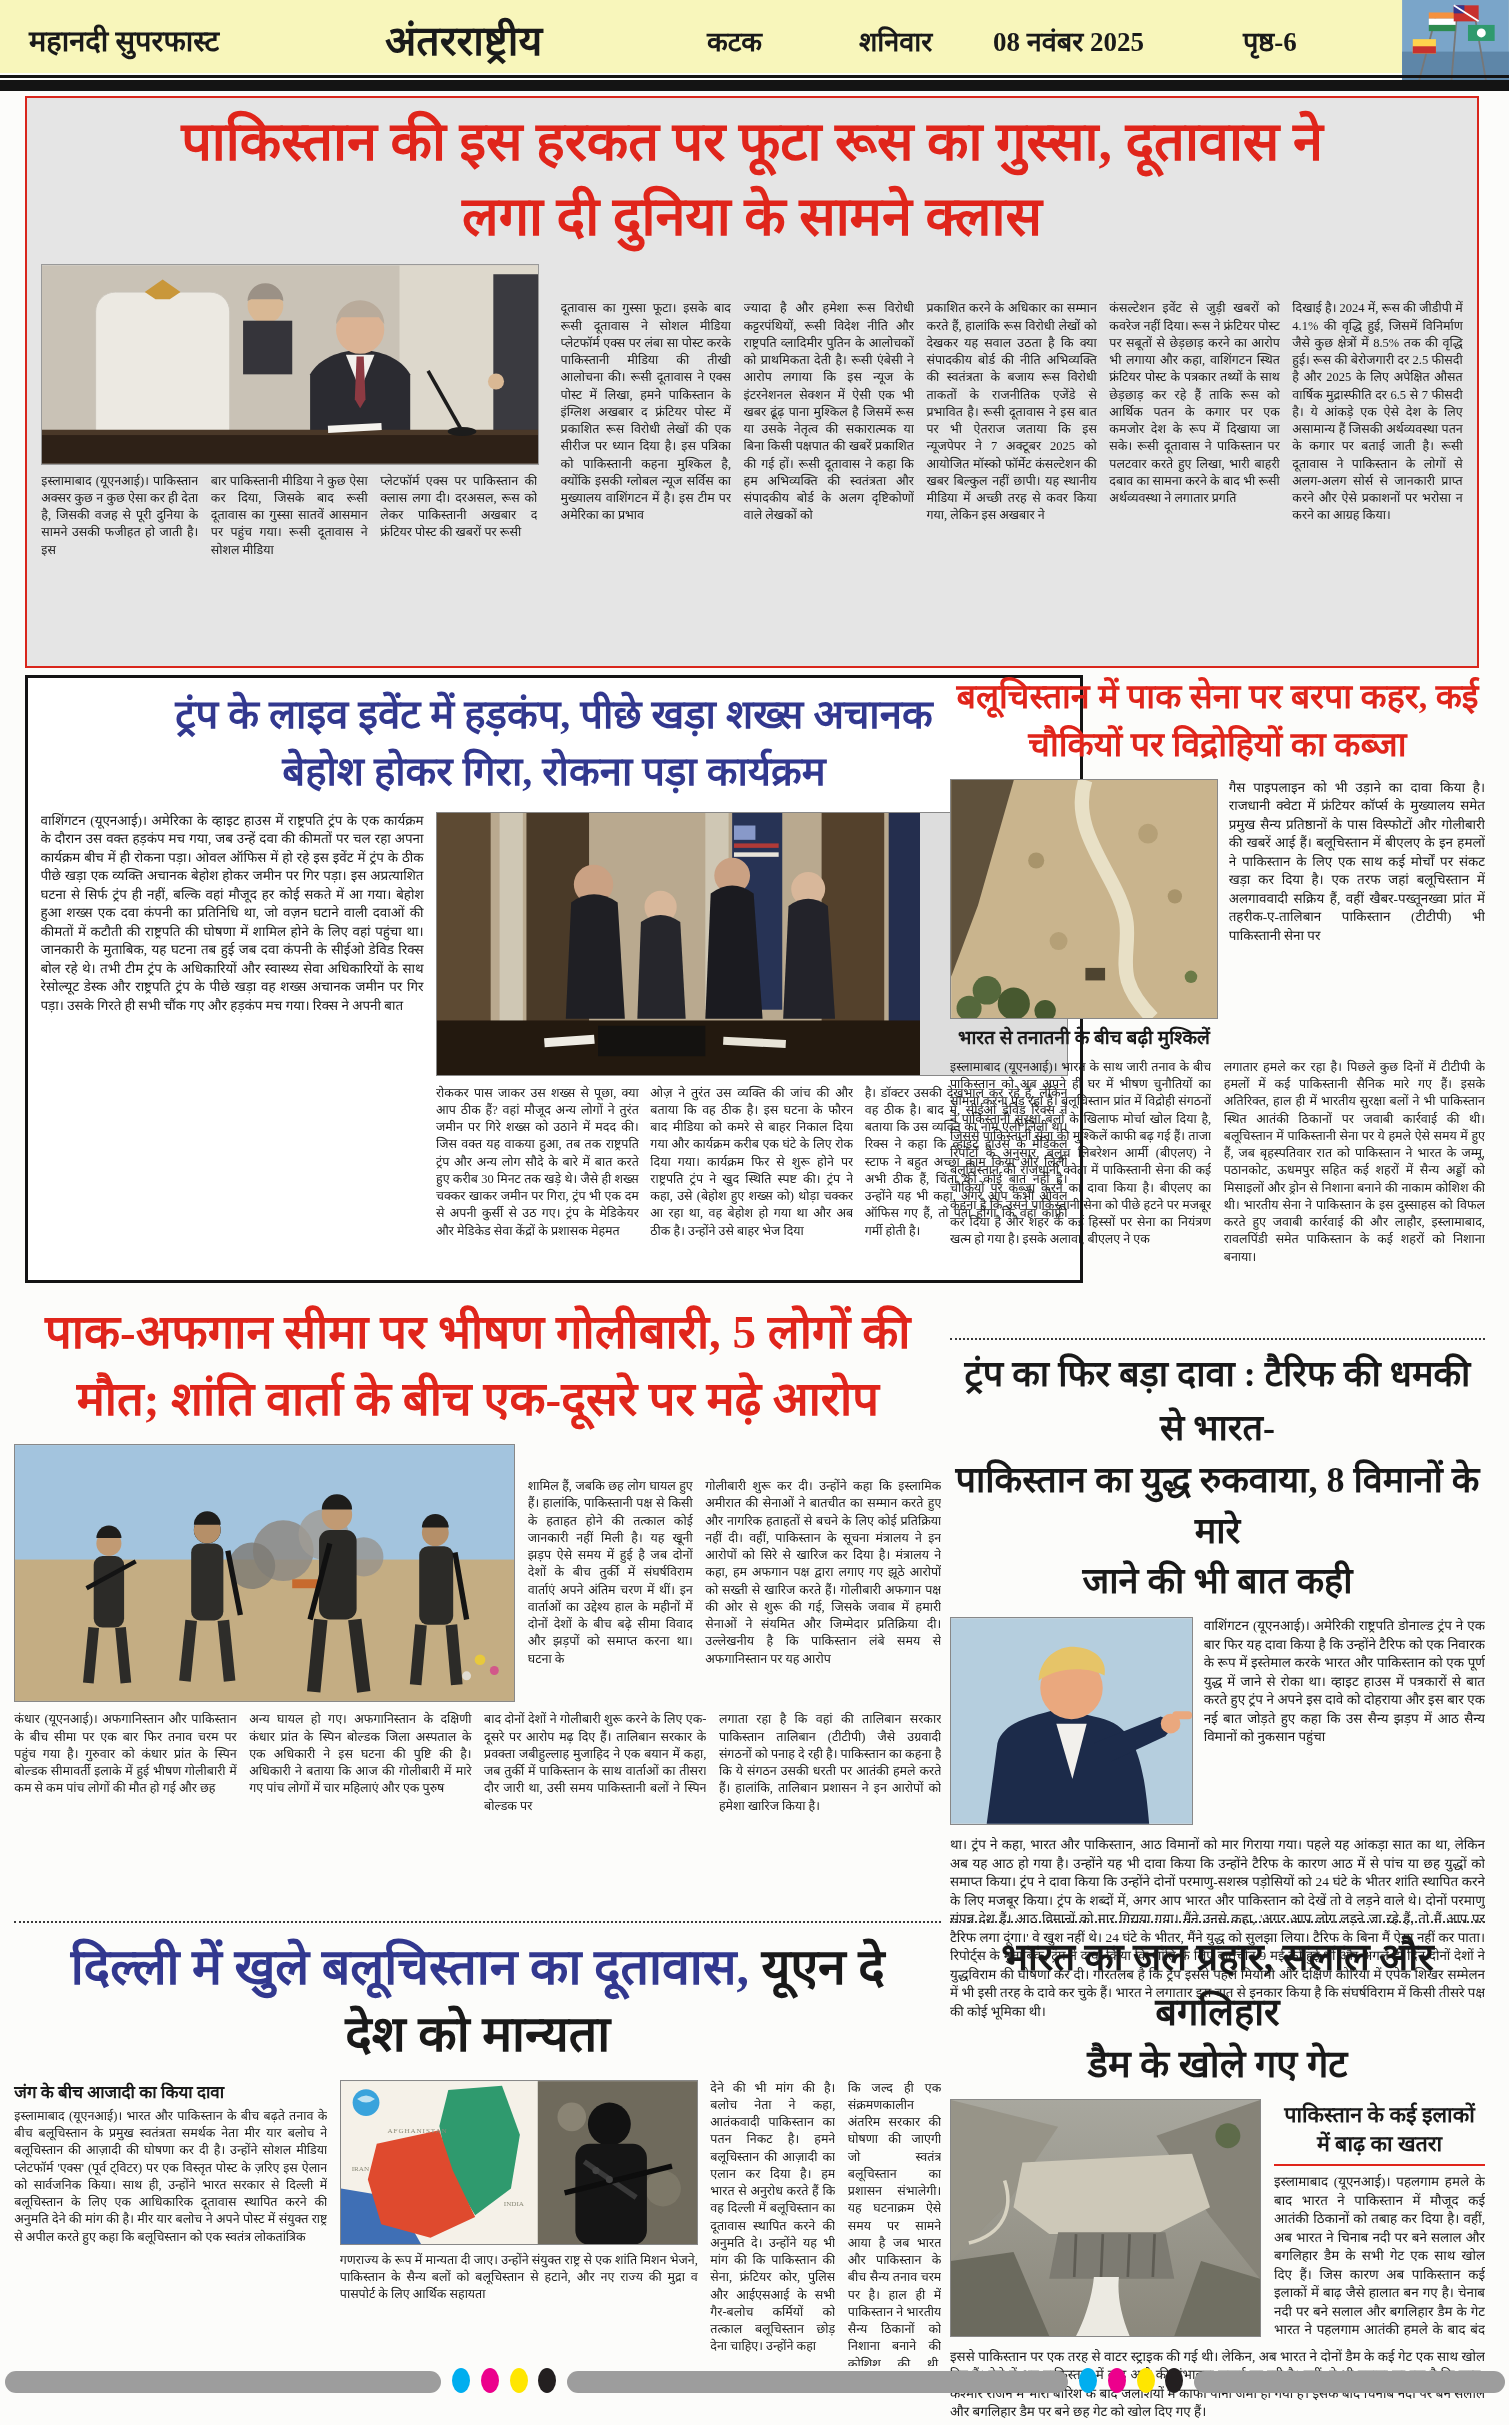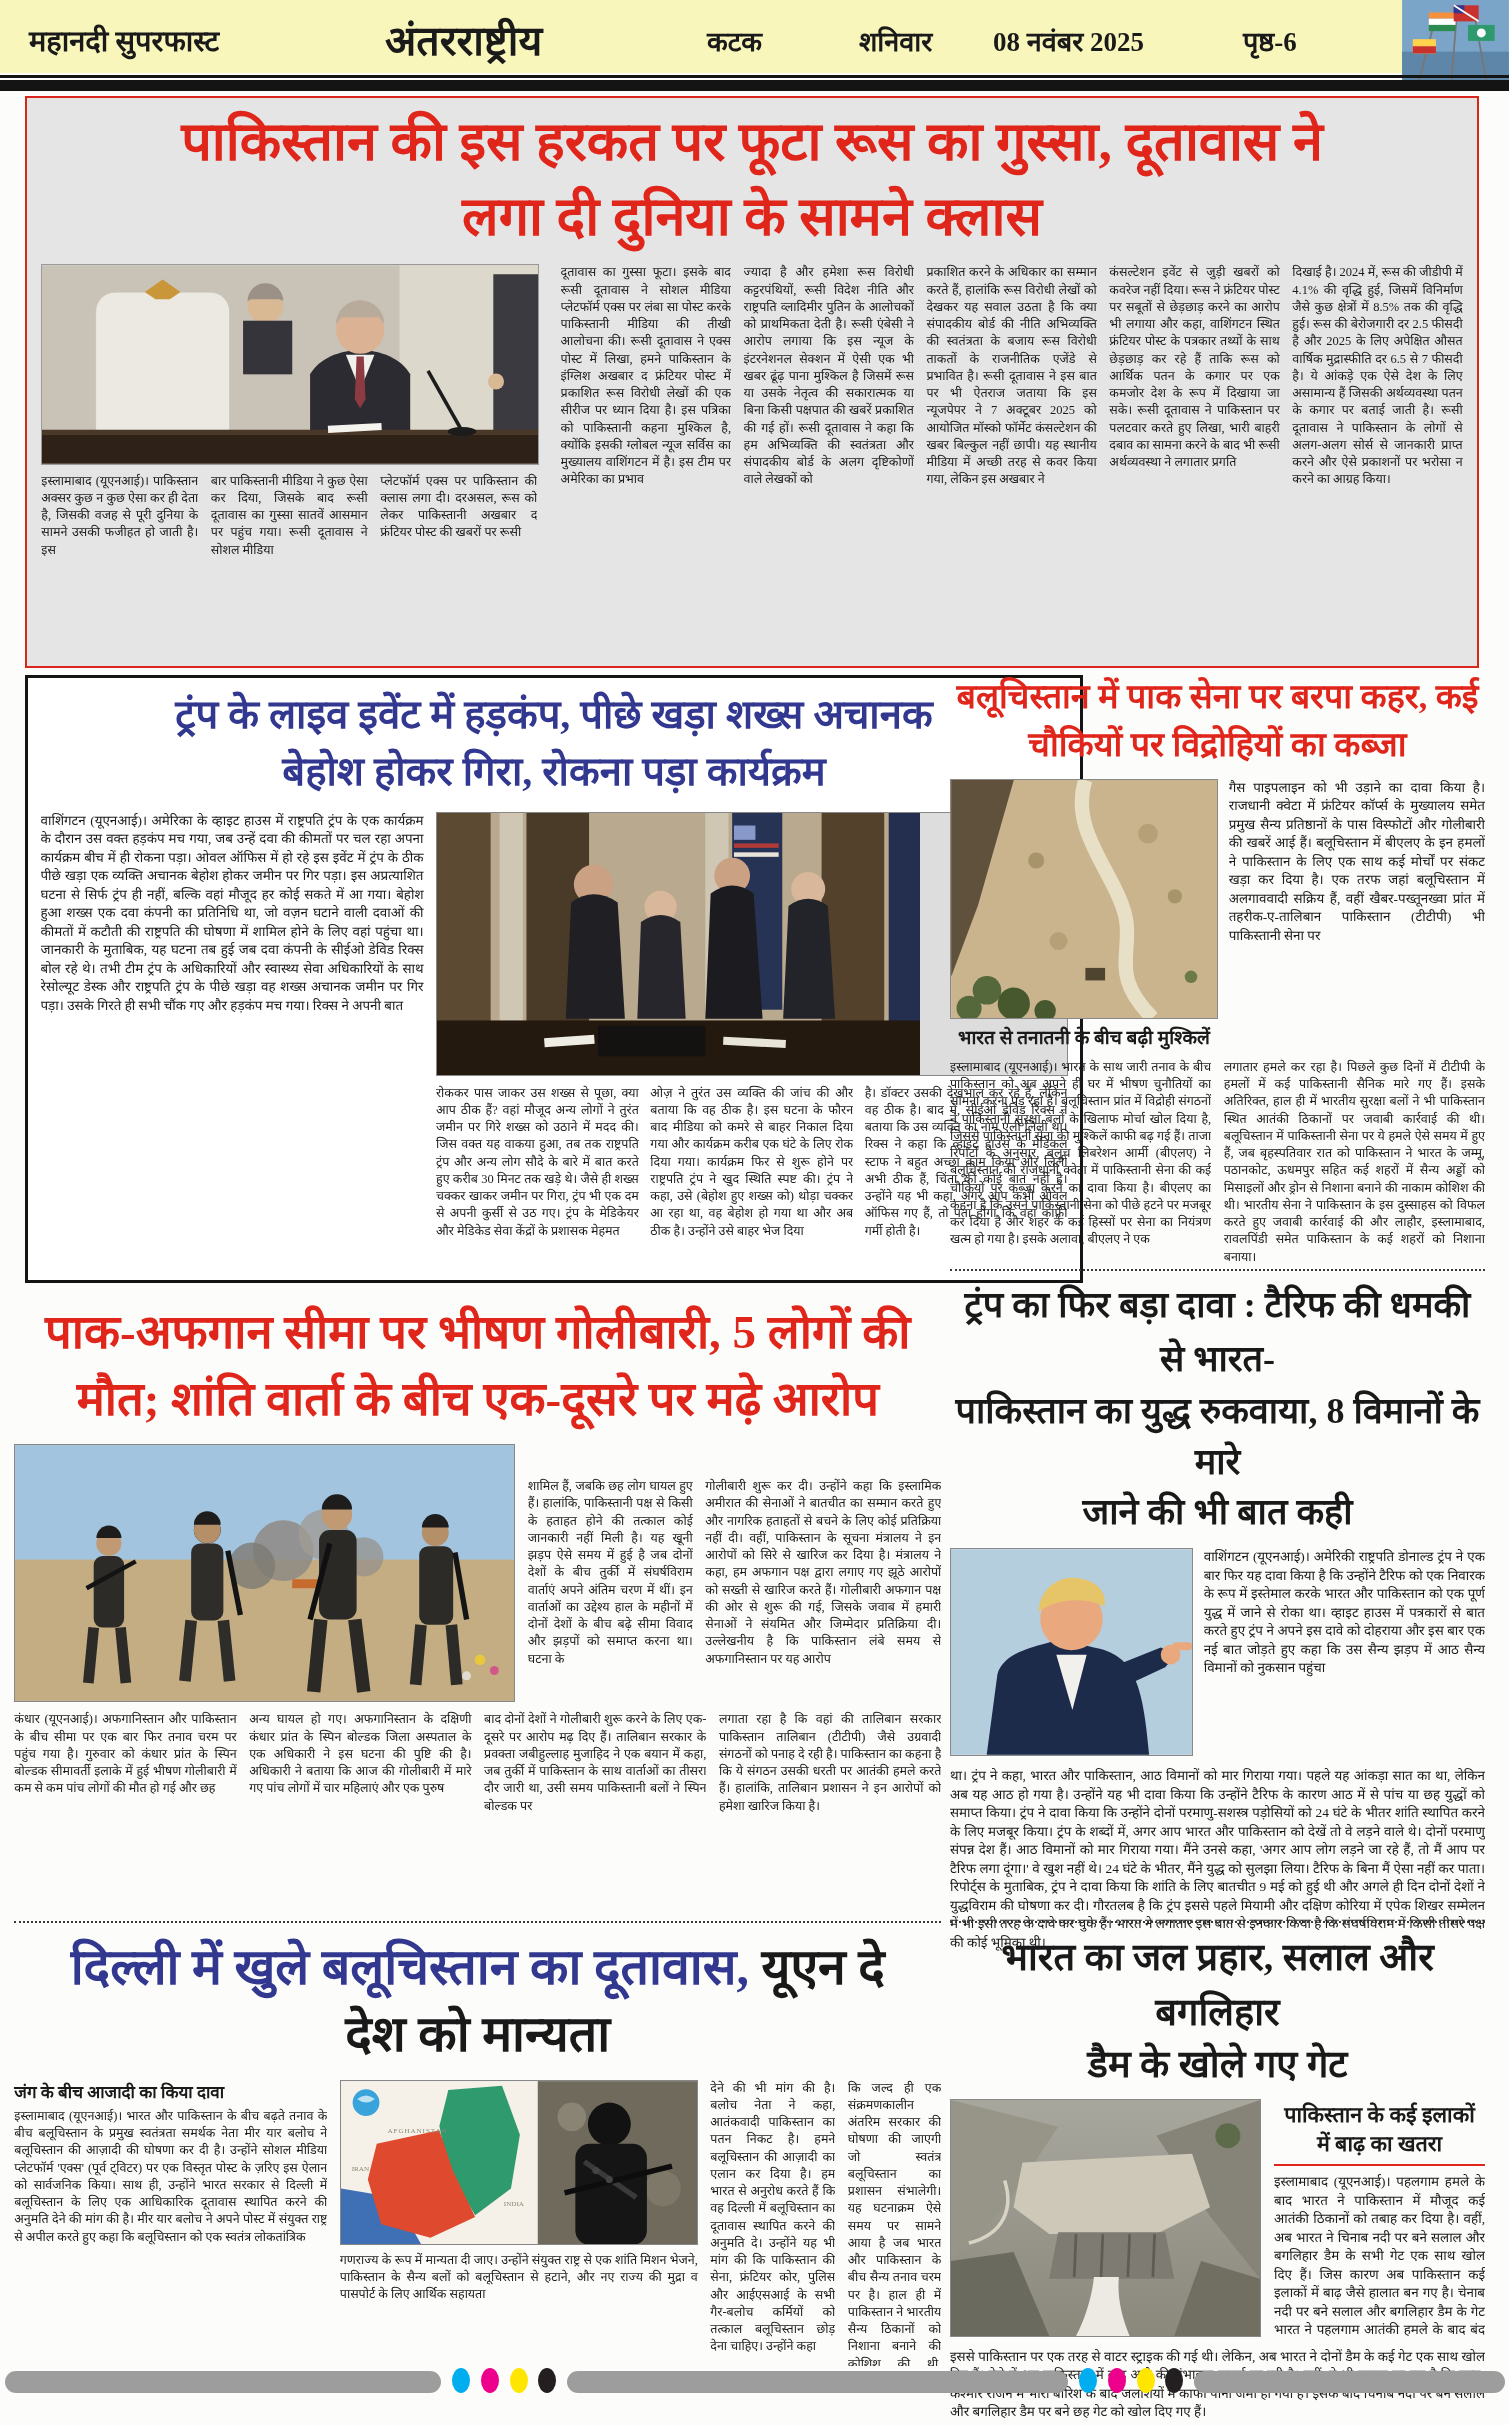--- a/index.html
+++ b/index.html
@@ -6,21 +6,21 @@
   body{width:1510px;height:2426px;position:relative;background:#fcfcfa;
        font-family:"Liberation Serif", serif;color:#1a1a1a;overflow:hidden;}
   .abs{position:absolute;}
   .col{text-align:justify;font-size:12.5px;line-height:1.38;overflow:hidden;}
   .bignews{font-weight:bold;text-align:center;}
   .hl-red{color:#e0251b;}
   .hl-blue{color:#32388f;}
   .hl-dark{color:#191919;}
   .cap{font-weight:bold;text-align:center;}
   .dottop{border-top:2.7px dotted #3a3a3a;}
-  .flexrow{display:flex;}
+  .flexrow{display:flex;margin-top:36px;}
   .photo{background:#ddd;overflow:hidden;flex:none;}
   .bar{background:#9d9d9d;border-radius:11.6px;height:21.5px;}
   .dot{width:18px;height:25px;border-radius:50%;display:inline-block;margin:0 3.6px;}
   svg{display:block;}
   .masthead-item{font-weight:bold;white-space:nowrap;}
 </style>
 </head>
 <body>
 
 <div class="abs" style="left:0;top:0;width:1510px;height:73px;background:#f8f6bb;">
@@ -237,21 +237,21 @@
     <div class="col" style="flex:1;">गोलीबारी शुरू कर दी। उन्होंने कहा कि इस्लामिक अमीरात की सेनाओं ने बातचीत का सम्मान करते हुए और नागरिक हताहतों से बचने के लिए कोई प्रतिक्रिया नहीं दी। वहीं, पाकिस्तान के सूचना मंत्रालय ने इन आरोपों को सिरे से खारिज कर दिया है। मंत्रालय ने कहा, हम अफगान पक्ष द्वारा लगाए गए झूठे आरोपों को सख्ती से खारिज करते हैं। गोलीबारी अफगान पक्ष की ओर से शुरू की गई, जिसके जवाब में हमारी सेनाओं ने संयमित और जिम्मेदार प्रतिक्रिया दी। उल्लेखनीय है कि पाकिस्तान लंबे समय से अफगानिस्तान पर यह आरोप</div>
   </div>
   <div class="flexrow" style="gap:12.5px;margin-top:9px;height:197px;">
     <div class="col" style="flex:1;">कंधार (यूएनआई)। अफगानिस्तान और पाकिस्तान के बीच सीमा पर एक बार फिर तनाव चरम पर पहुंच गया है। गुरुवार को कंधार प्रांत के स्पिन बोल्डक सीमावर्ती इलाके में हुई भीषण गोलीबारी में कम से कम पांच लोगों की मौत हो गई और छह</div>
     <div class="col" style="flex:1;">अन्य घायल हो गए। अफगानिस्तान के दक्षिणी कंधार प्रांत के स्पिन बोल्डक जिला अस्पताल के एक अधिकारी ने इस घटना की पुष्टि की है। अधिकारी ने बताया कि आज की गोलीबारी में मारे गए पांच लोगों में चार महिलाएं और एक पुरुष</div>
     <div class="col" style="flex:1;">बाद दोनों देशों ने गोलीबारी शुरू करने के लिए एक-दूसरे पर आरोप मढ़ दिए हैं। तालिबान सरकार के प्रवक्ता जबीहुल्लाह मुजाहिद ने एक बयान में कहा, जब तुर्की में पाकिस्तान के साथ वार्ताओं का तीसरा दौर जारी था, उसी समय पाकिस्तानी बलों ने स्पिन बोल्डक पर</div>
     <div class="col" style="flex:1;">लगाता रहा है कि वहां की तालिबान सरकार पाकिस्तान तालिबान (टीटीपी) जैसे उग्रवादी संगठनों को पनाह दे रही है। पाकिस्तान का कहना है कि ये संगठन उसकी धरती पर आतंकी हमले करते हैं। हालांकि, तालिबान प्रशासन ने इन आरोपों को हमेशा खारिज किया है।</div>
   </div>
 </div>
 
-<div class="abs dottop" style="left:950px;top:1269px;width:535px;height:577px;padding-top:7.2px;box-sizing:border-box;">
+<div class="abs dottop" style="left:950px;top:1338px;width:535px;height:577px;padding-top:7.2px;box-sizing:border-box;">
   <div class="bignews hl-dark" style="font-size:36px;line-height:1.5;">ट्रंप का फिर बड़ा दावा : टैरिफ की धमकी से भारत-</div>
   <div class="bignews hl-dark" style="font-size:36px;line-height:1.4;">पाकिस्तान का युद्ध रुकवाया, 8 विमानों के मारे</div>
   <div class="bignews hl-dark" style="font-size:36px;line-height:1.4;">जाने की भी बात कही</div>
   <div class="flexrow" style="gap:10.7px;margin-top:10.7px;height:210px;">
     <div class="photo" style="width:243px;height:208px;border:0.9px solid #888;box-sizing:border-box;">
       <svg width="241" height="206" viewBox="0 0 270 230">
         <rect width="270" height="230" fill="#b5cede"></rect>
         <path d="M40 230 L52 140 C60 110 110 108 120 100 L160 110 C205 118 215 150 222 230 Z" fill="#1c2b4a"></path>
         <polygon points="118,118 152,118 136,180" fill="#f2f0ec"></polygon>
         <circle cx="135" cy="78" r="35" fill="#eaa87e"></circle>

